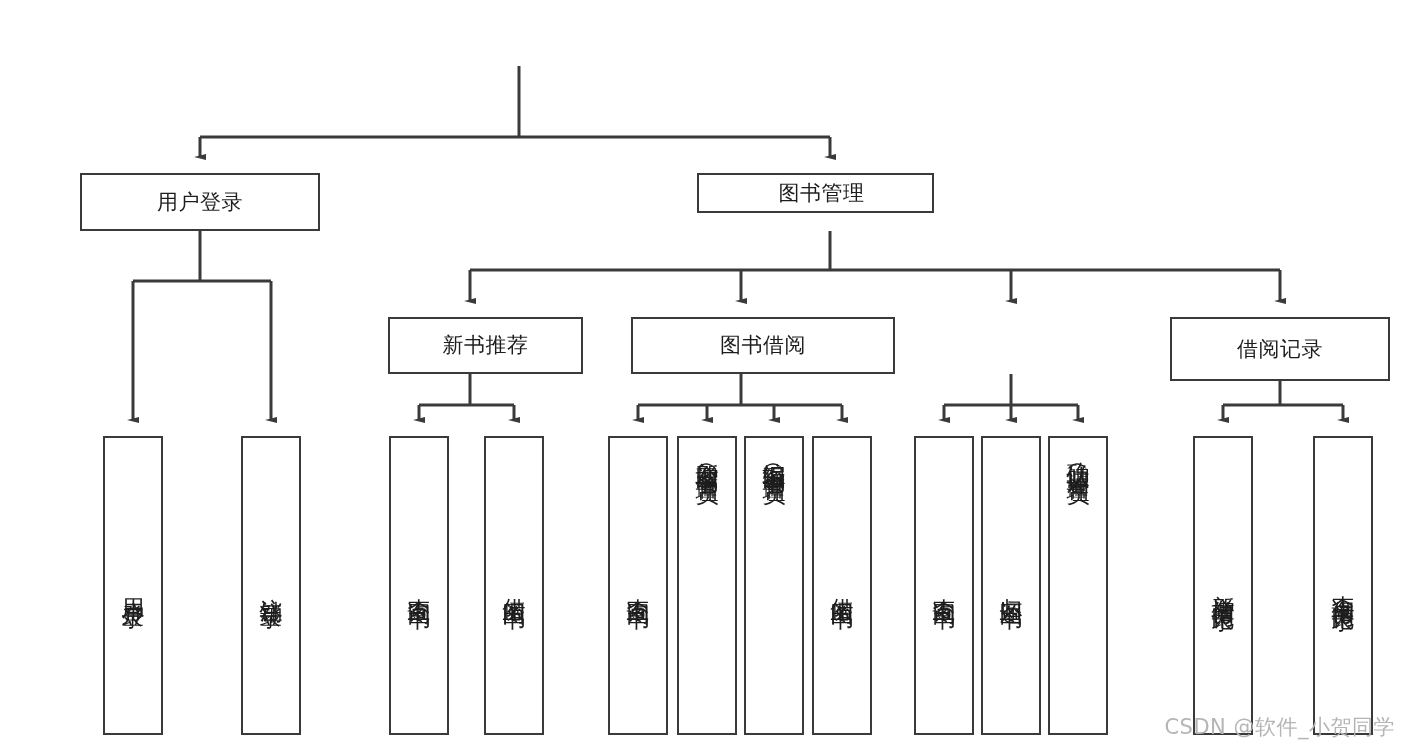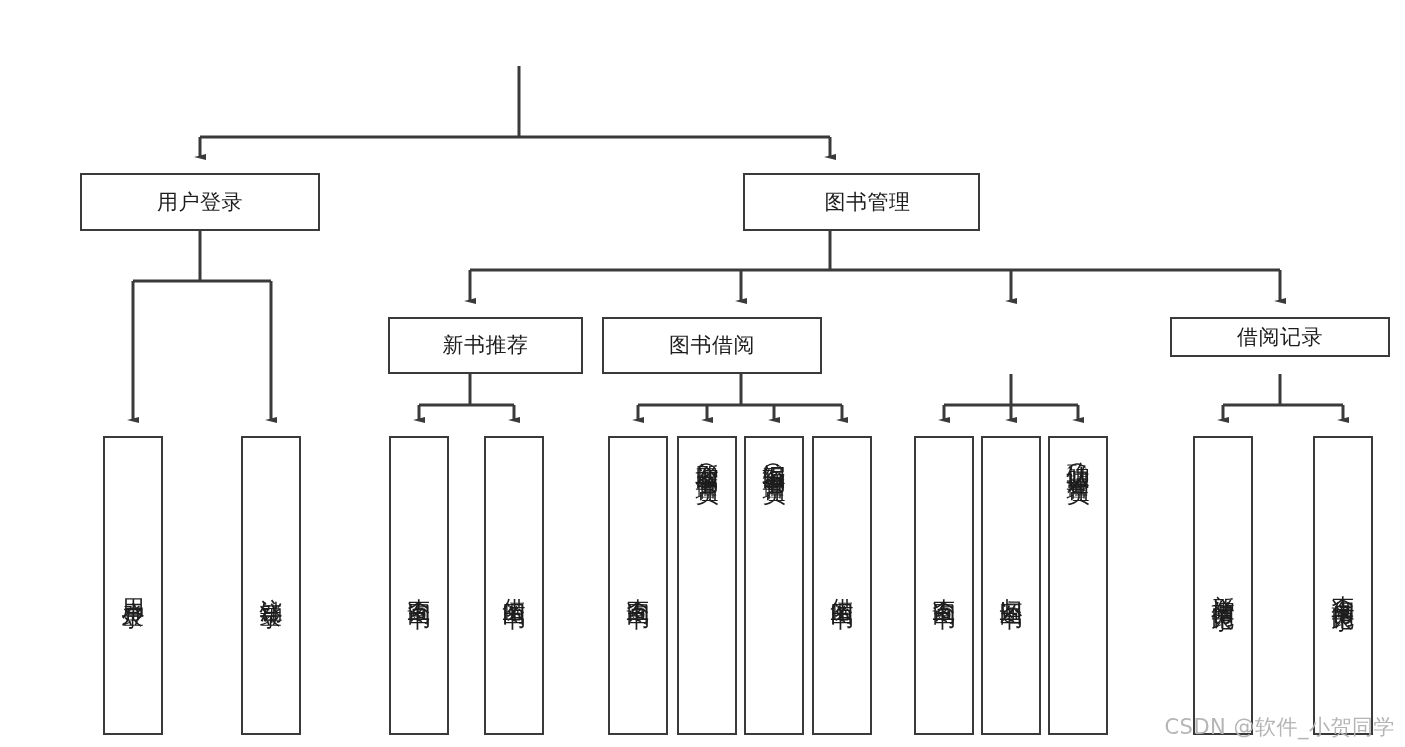--- a/index.html
+++ b/index.html
@@ -132,31 +132,31 @@
       <path d="M1223,405 L1343,405"></path>
       <path d="M1223,405 L1223,420" marker-end="url(#arrow)"></path>
       <path d="M1343,405 L1343,420" marker-end="url(#arrow)"></path>
     </g>
   </svg>
 
 
   <div class="node horiz" style="left:80px; top:173px; width:240px; height:58px;">
     <span class="label">用户登录</span>
   </div>
-  <div class="node horiz" style="left:743px; top:173px; width:237px; height:58px;padding-left:12px;">
+  <div class="node horiz" style="left:697px; top:173px; width:237px; height:40px;padding-left:12px;">
     <span class="label">图书管理</span>
   </div>
 
   <div class="node horiz" style="left:360px; top:317px; width:195px; height:57px;margin-left:28px;">
     <span class="label">新书推荐</span>
   </div>
-  <div class="node horiz" style="left:602px; top:317px; width:220px; height:57px;">
+  <div class="node horiz" style="left:631px; top:317px; width:264px; height:57px;">
     <span class="label">图书借阅</span>
   </div>
-  <div class="node horiz" style="left:1170px; top:317px; width:220px; height:40px;">
+  <div class="node horiz" style="left:1170px; top:317px; width:220px; height:64px;">
     <span class="label">借阅记录</span>
   </div>
 
   <div class="node vert centered" style="left:103px; top:436px; width:60px; height:299px;">
     <span class="label">用户登录</span>
   </div>
   <div class="node vert centered" style="left:241px; top:436px; width:60px; height:299px;">
     <span class="label">注销登录</span>
   </div>
   <div class="node vert centered" style="left:389px; top:436px; width:60px; height:299px;">

